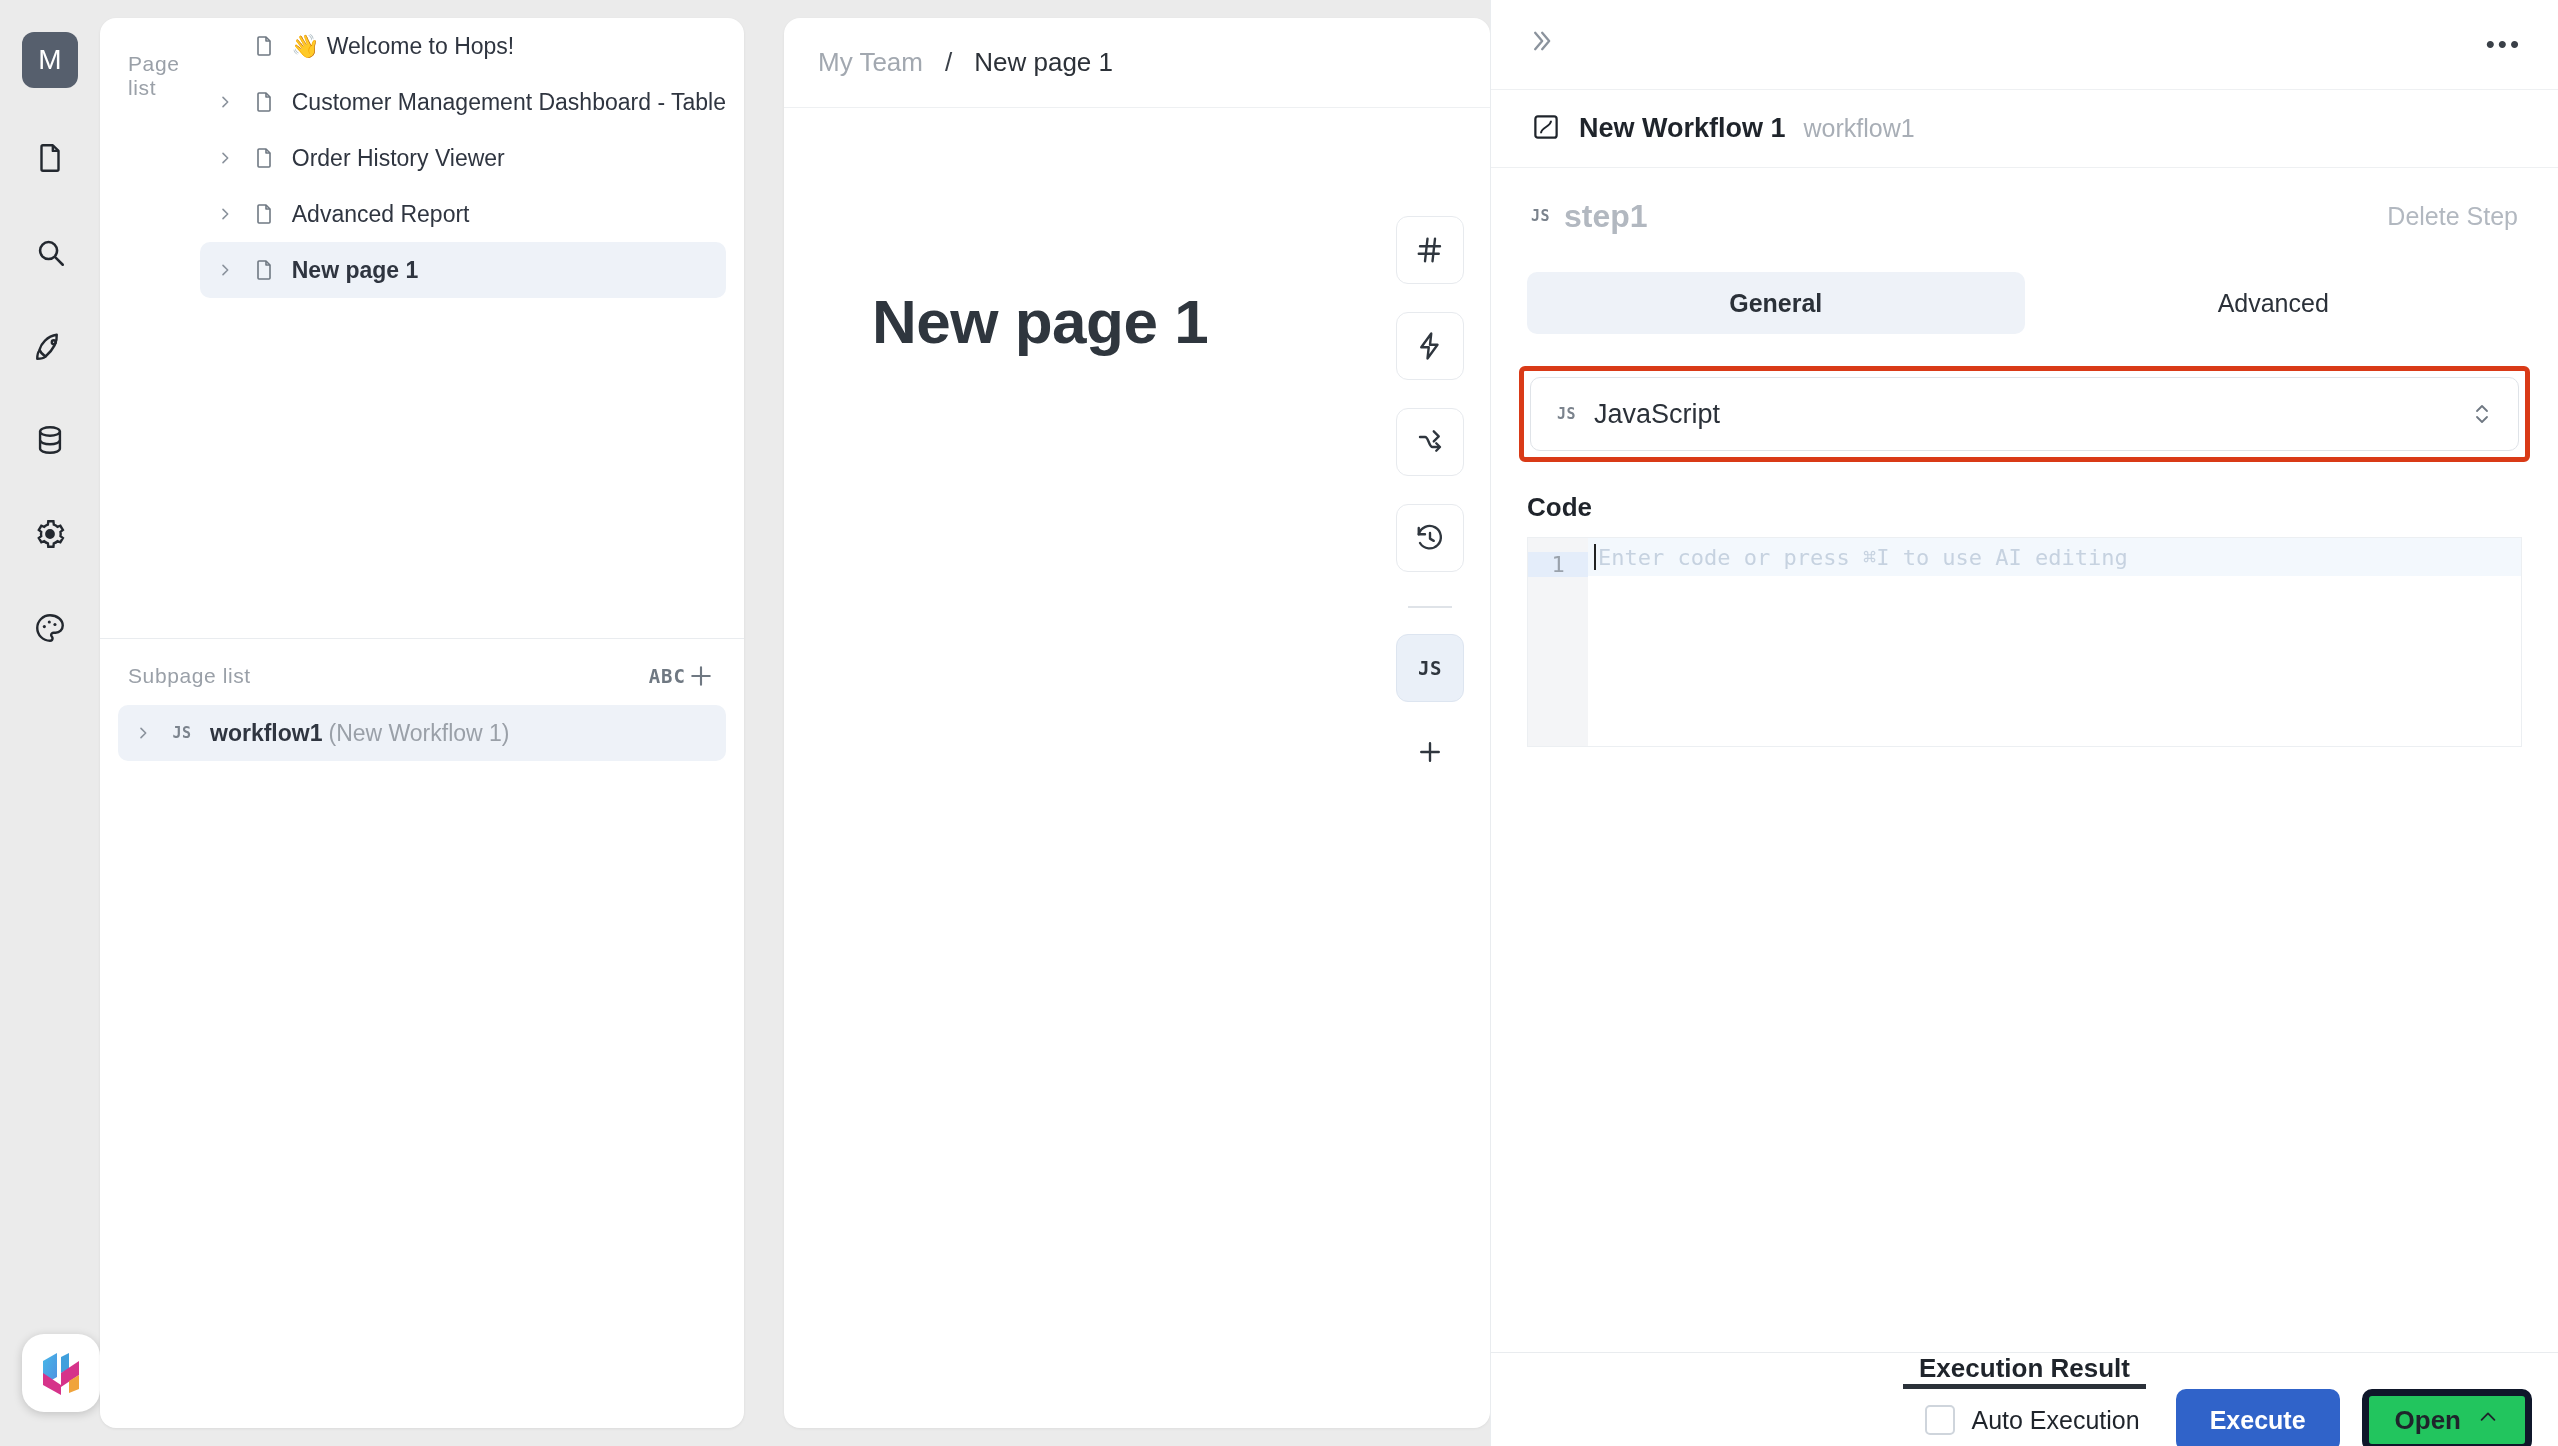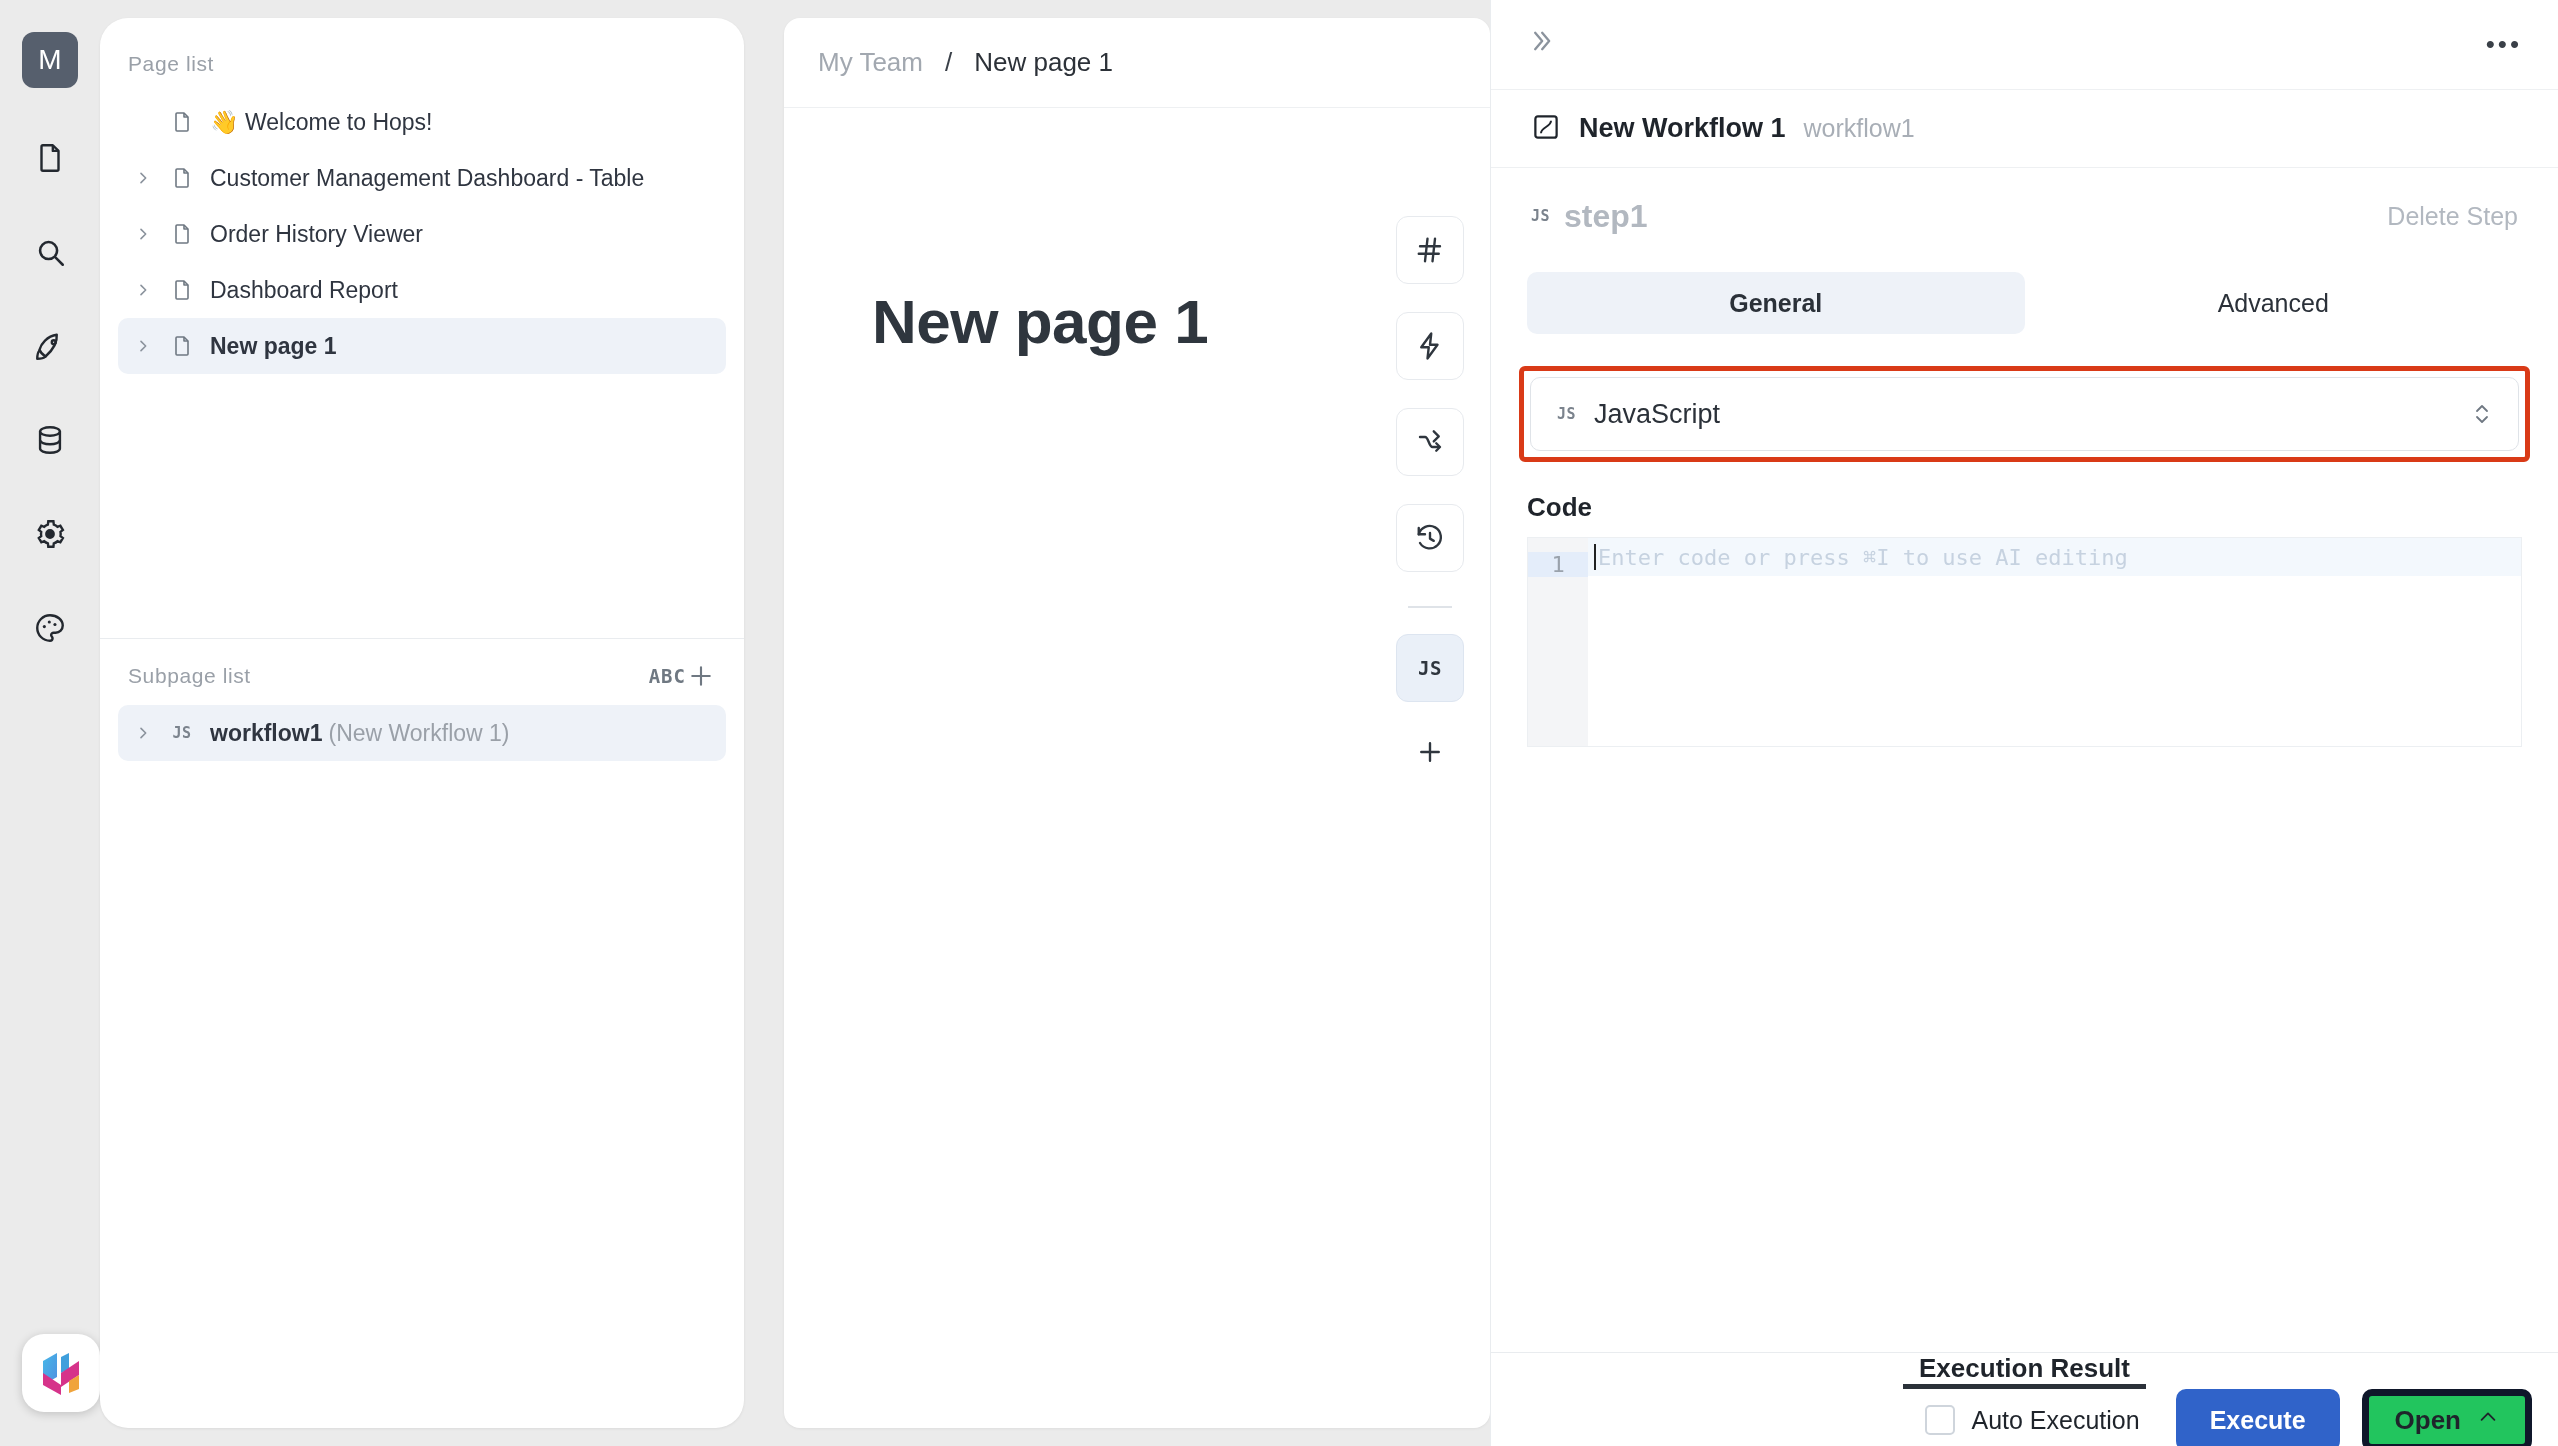--- a/index.html
+++ b/index.html
@@ -39,23 +39,23 @@
     width: 78px; height: 78px; border-radius: 22px;
     background: #ffffff;
     box-shadow: 0 2px 10px rgba(0,0,0,.18);
     display: flex; align-items: center; justify-content: center;
   }
 
   
   .sidebar {
     width: 644px; flex: 0 0 644px;
     margin: 18px 0 18px 0;
-    display: flex; flex-direction: column;
+    display: flex; flex-direction: row;
     background: #ffffff;
-    border-radius: 28px;
+    border-radius: 16px;
     box-shadow: 0 1px 3px rgba(0,0,0,.07);
     overflow: hidden;
     position: relative;
   }
   .pagelist-head {
     font-size: 21px; color: #9aa0a8; letter-spacing: .6px;
     padding: 34px 0 18px 28px;
   }
   .tree { padding: 0 18px; }
   .tree-row {
@@ -349,21 +349,21 @@
           <svg width="16" height="16" viewBox="0 0 24 24" fill="none" stroke="#8b939d" stroke-width="2.4" stroke-linecap="round" stroke-linejoin="round">
               <path d="M9 5l7 7-7 7"></path>
             </svg>
         </span>
         <span class="tree-doc">
           <svg width="24" height="26" viewBox="0 0 24 24" fill="none" stroke="#6f7882" stroke-width="1.6" stroke-linejoin="round">
             <path d="M14 3H7a1 1 0 0 0-1 1v16a1 1 0 0 0 1 1h10a1 1 0 0 0 1-1V7z"></path>
               <path d="M14 3v4h4"></path>
           </svg>
         </span>
-        <span class="tree-label">Dashboard Report</span>
+        <span class="tree-label">Advanced Report</span>
       </div>
 
       <div class="tree-row active">
         <span class="tree-caret">
           <svg width="16" height="16" viewBox="0 0 24 24" fill="none" stroke="#8b939d" stroke-width="2.4" stroke-linecap="round" stroke-linejoin="round">
               <path d="M9 5l7 7-7 7"></path>
             </svg>
         </span>
         <span class="tree-doc">
           <svg width="24" height="26" viewBox="0 0 24 24" fill="none" stroke="#6f7882" stroke-width="1.6" stroke-linejoin="round">

